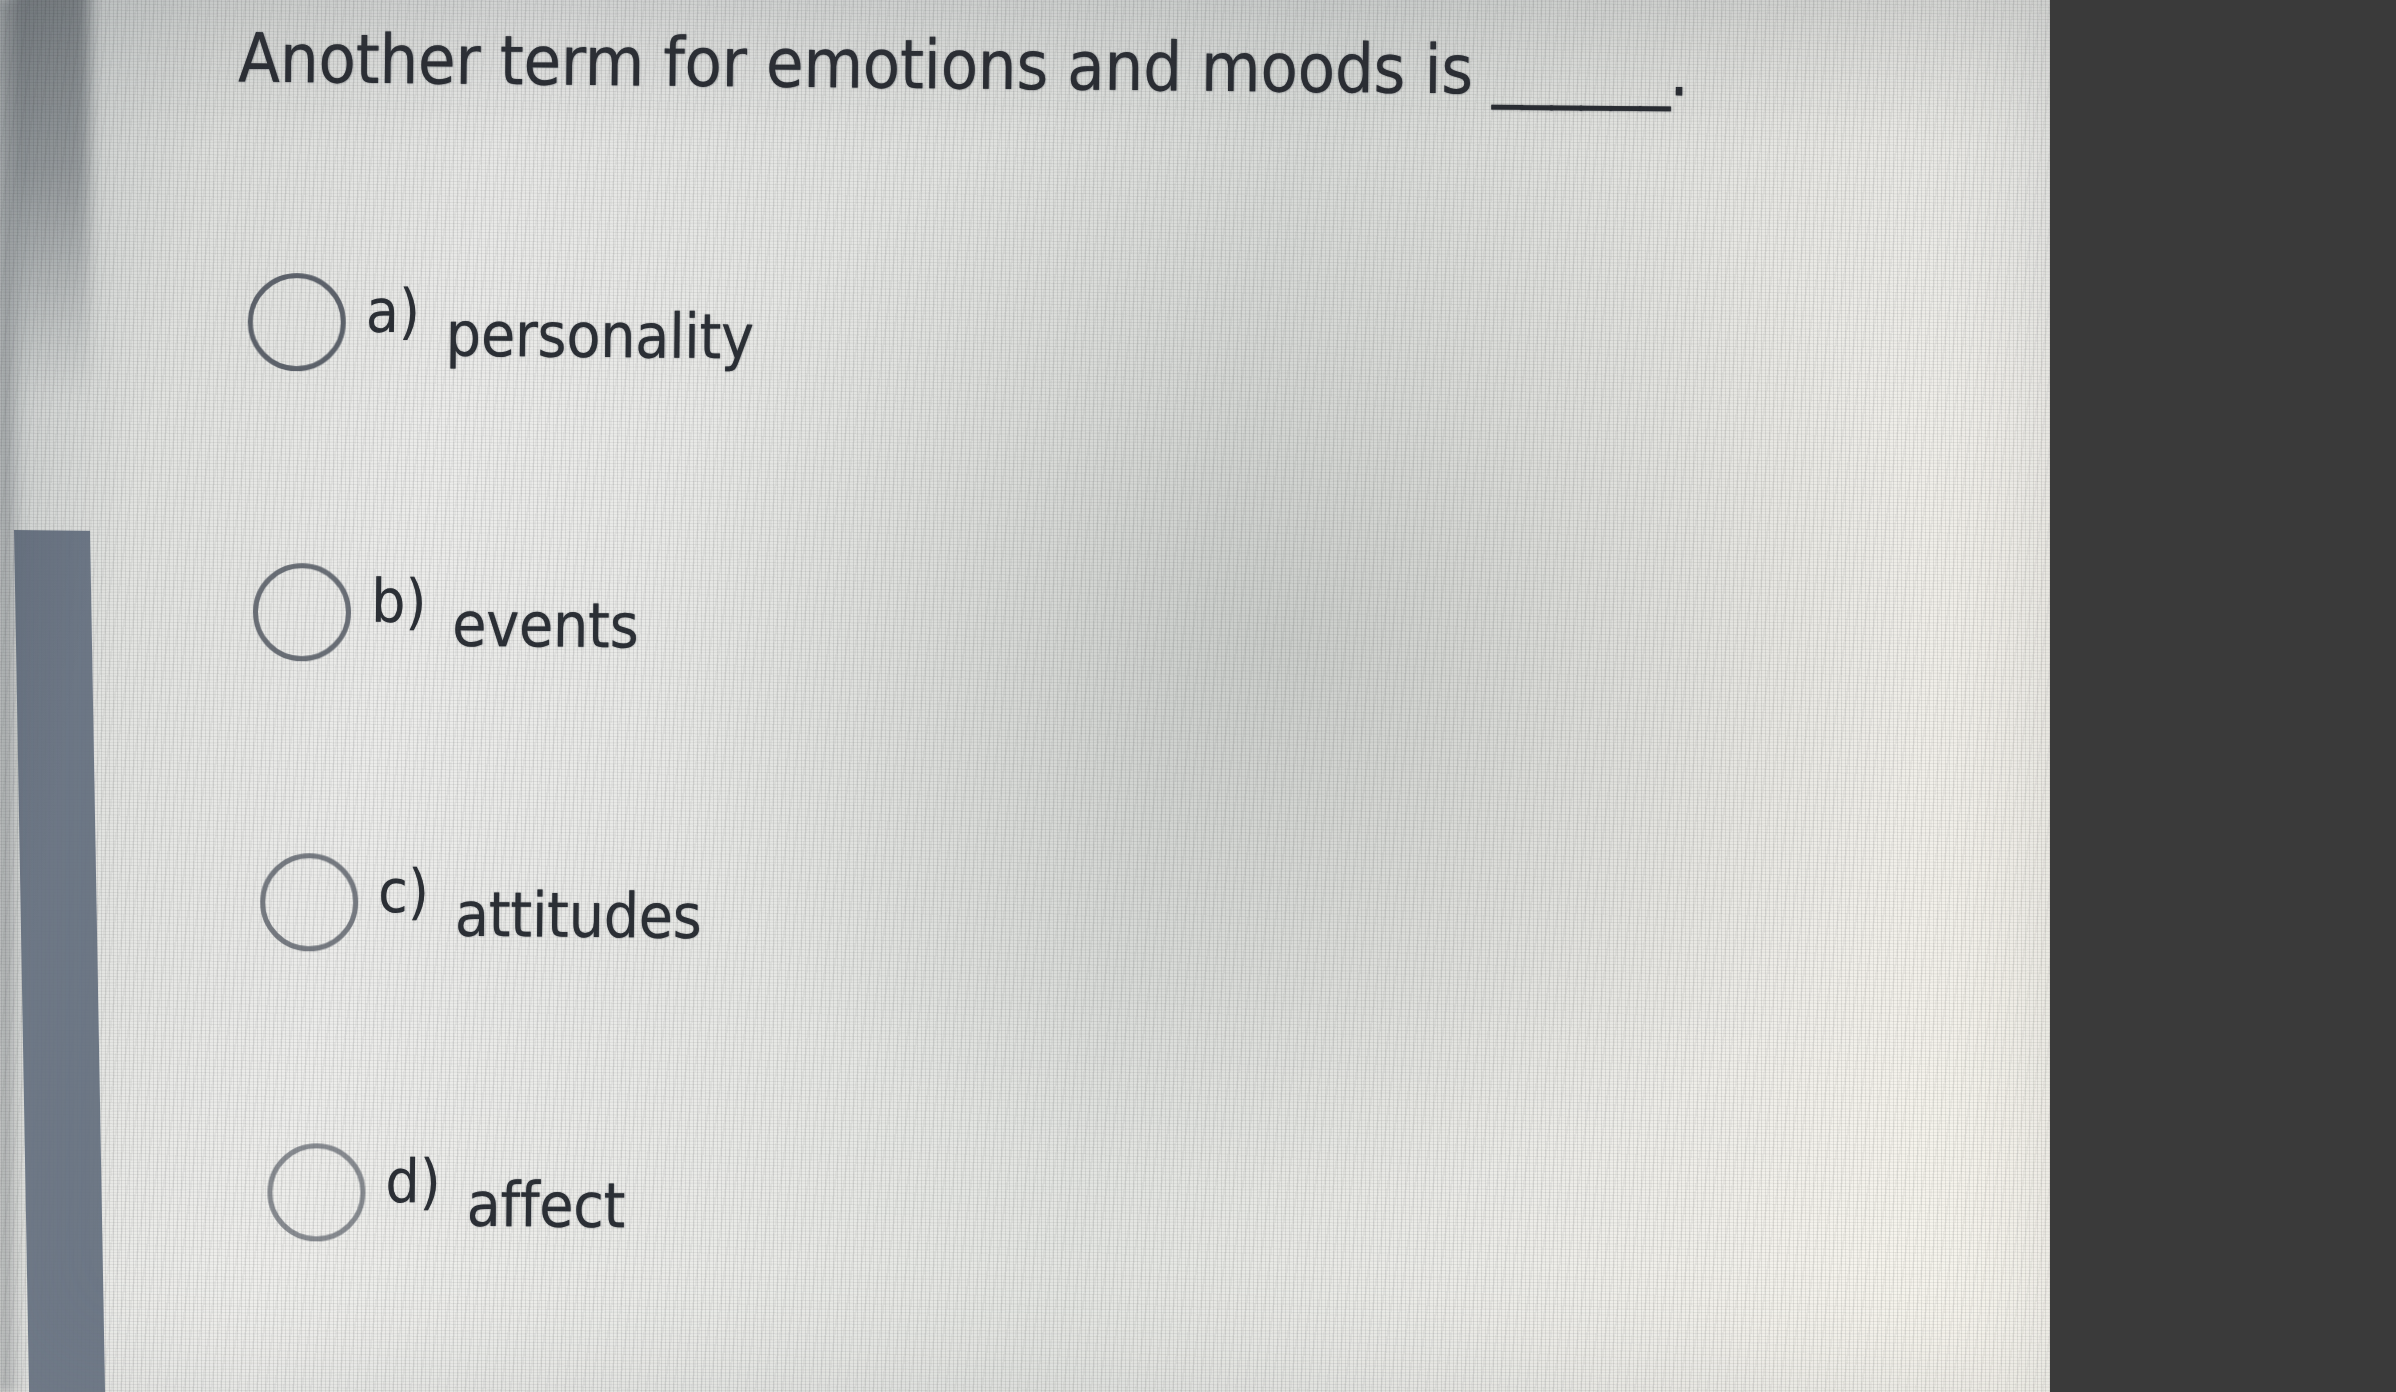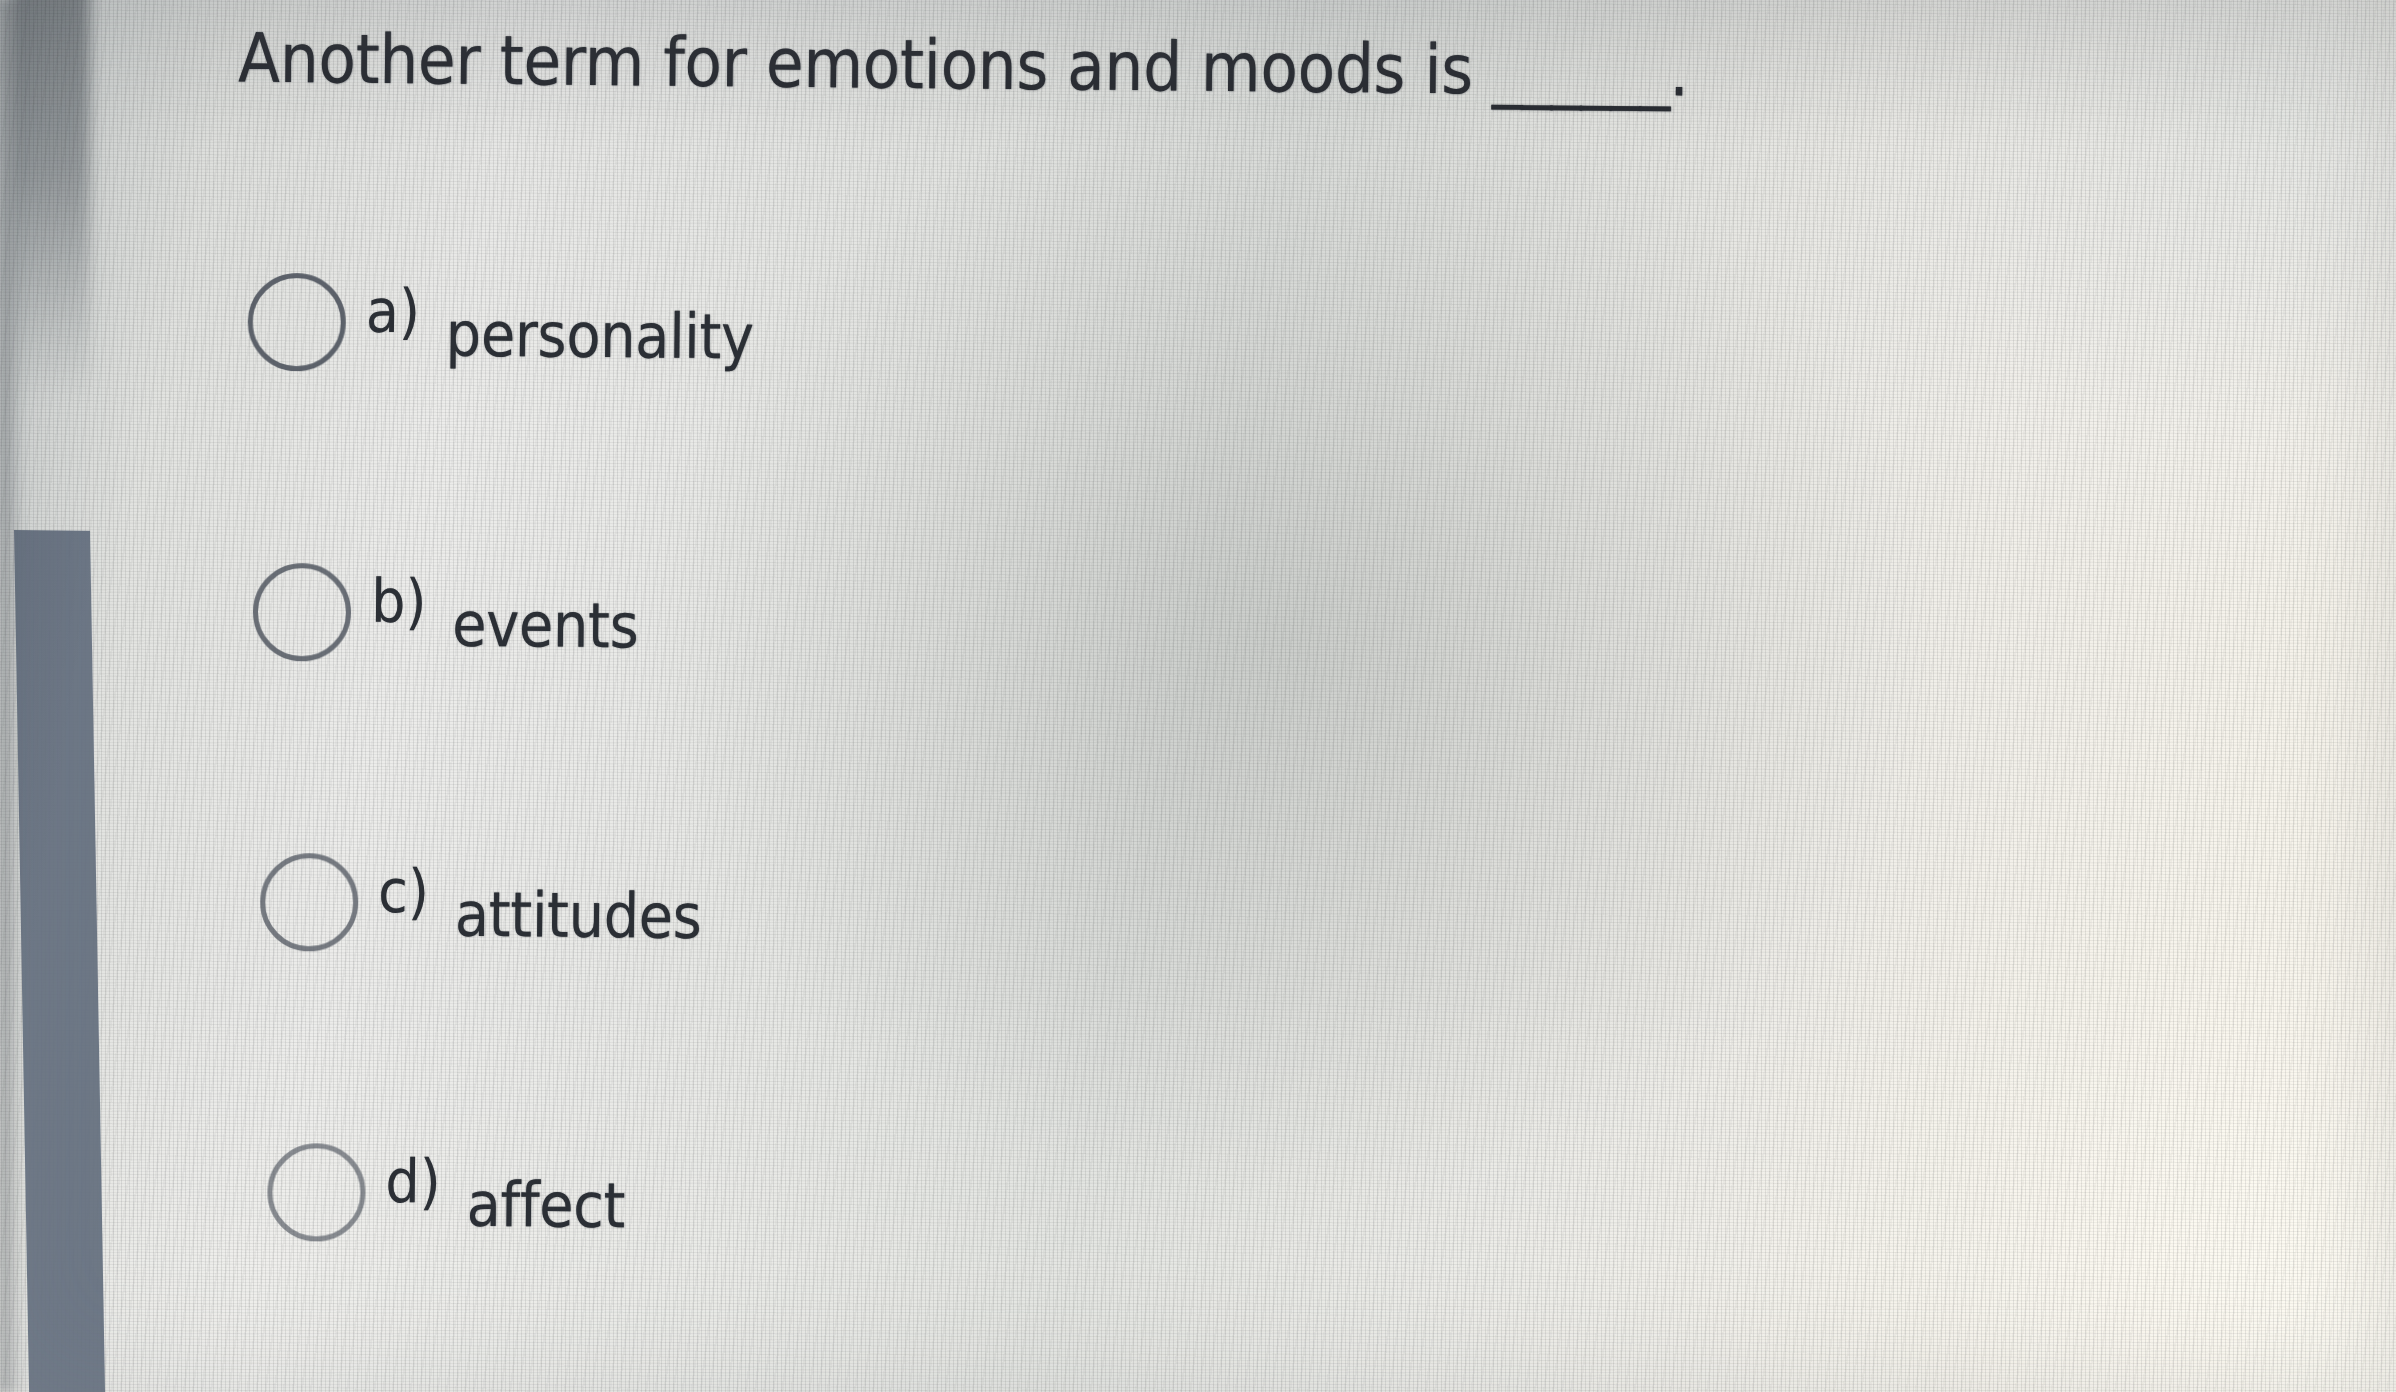--- a/index.html
+++ b/index.html
@@ -4,21 +4,21 @@
 <style>
   html, body {
     margin: 0;
     padding: 0;
     background: #3a3a3a;
   }
 
   
   #screen-photo {
     position: relative;
-    width: 2396px;
+    width: 2050px;
     height: 1392px;
     overflow: hidden;
     font-family: "DejaVu Sans", "Liberation Sans", sans-serif;
     background: #f0abfc;
   }
 
   
   .lcd-base {
     position: absolute;
     inset: 0;

